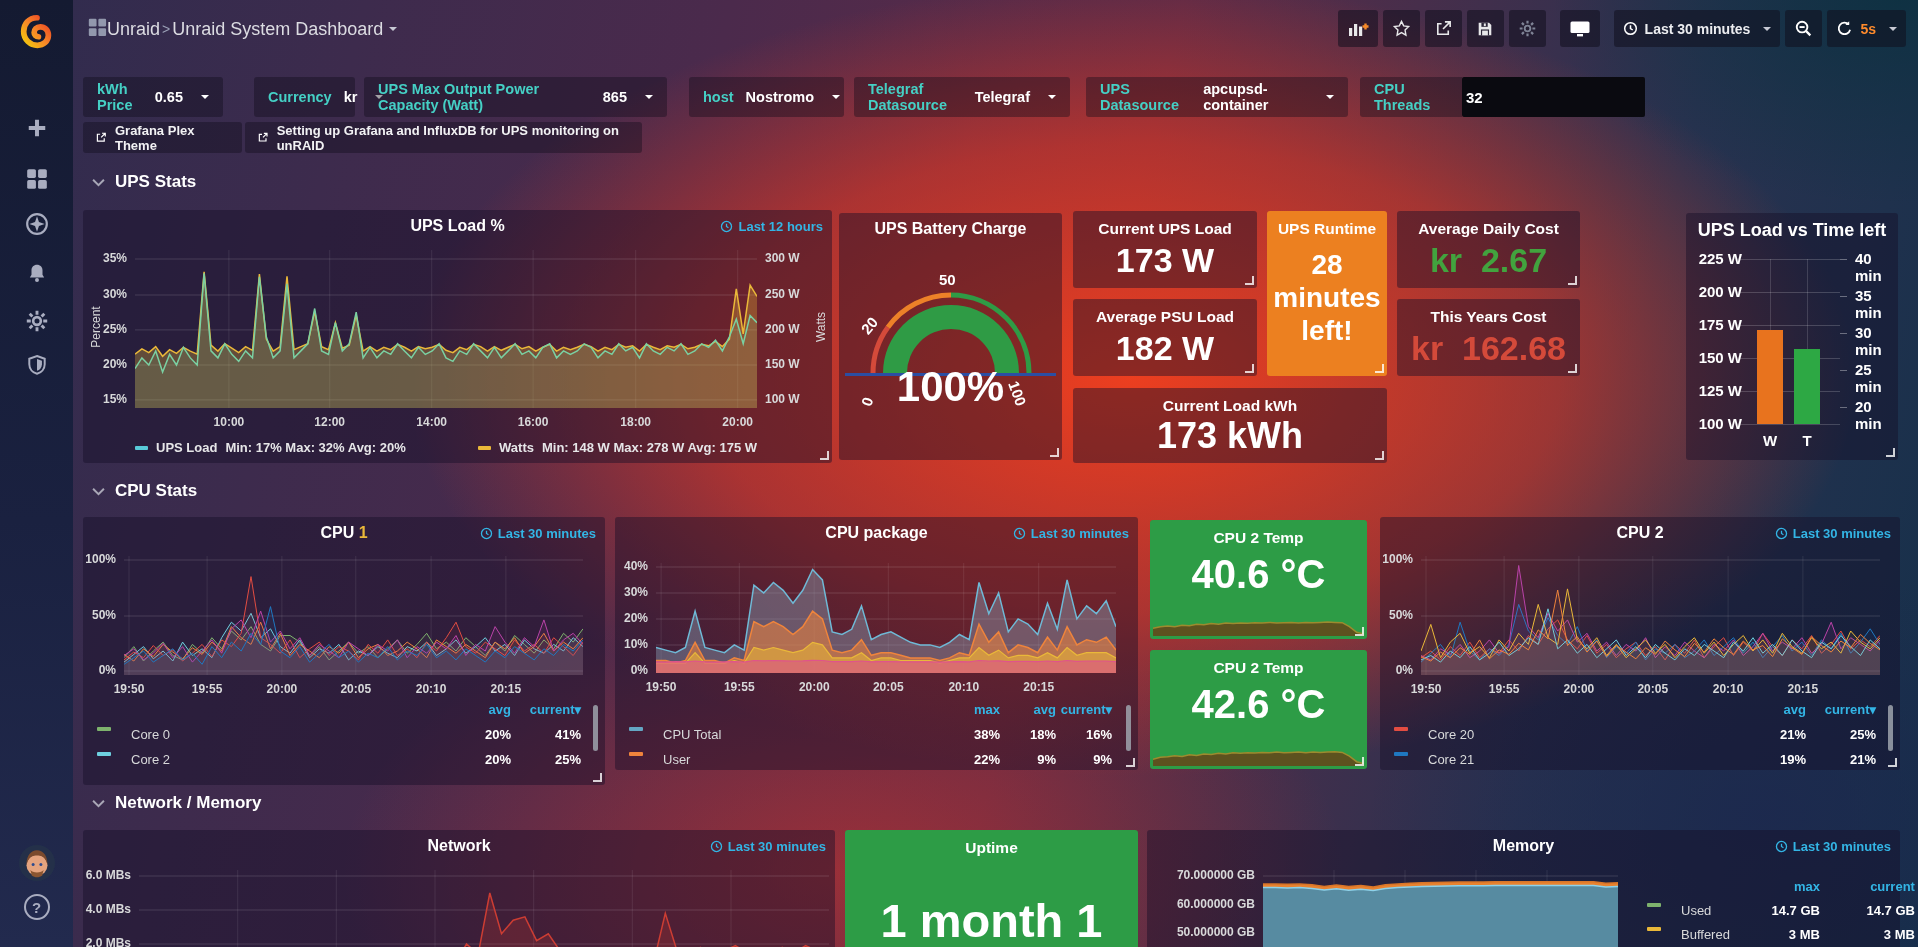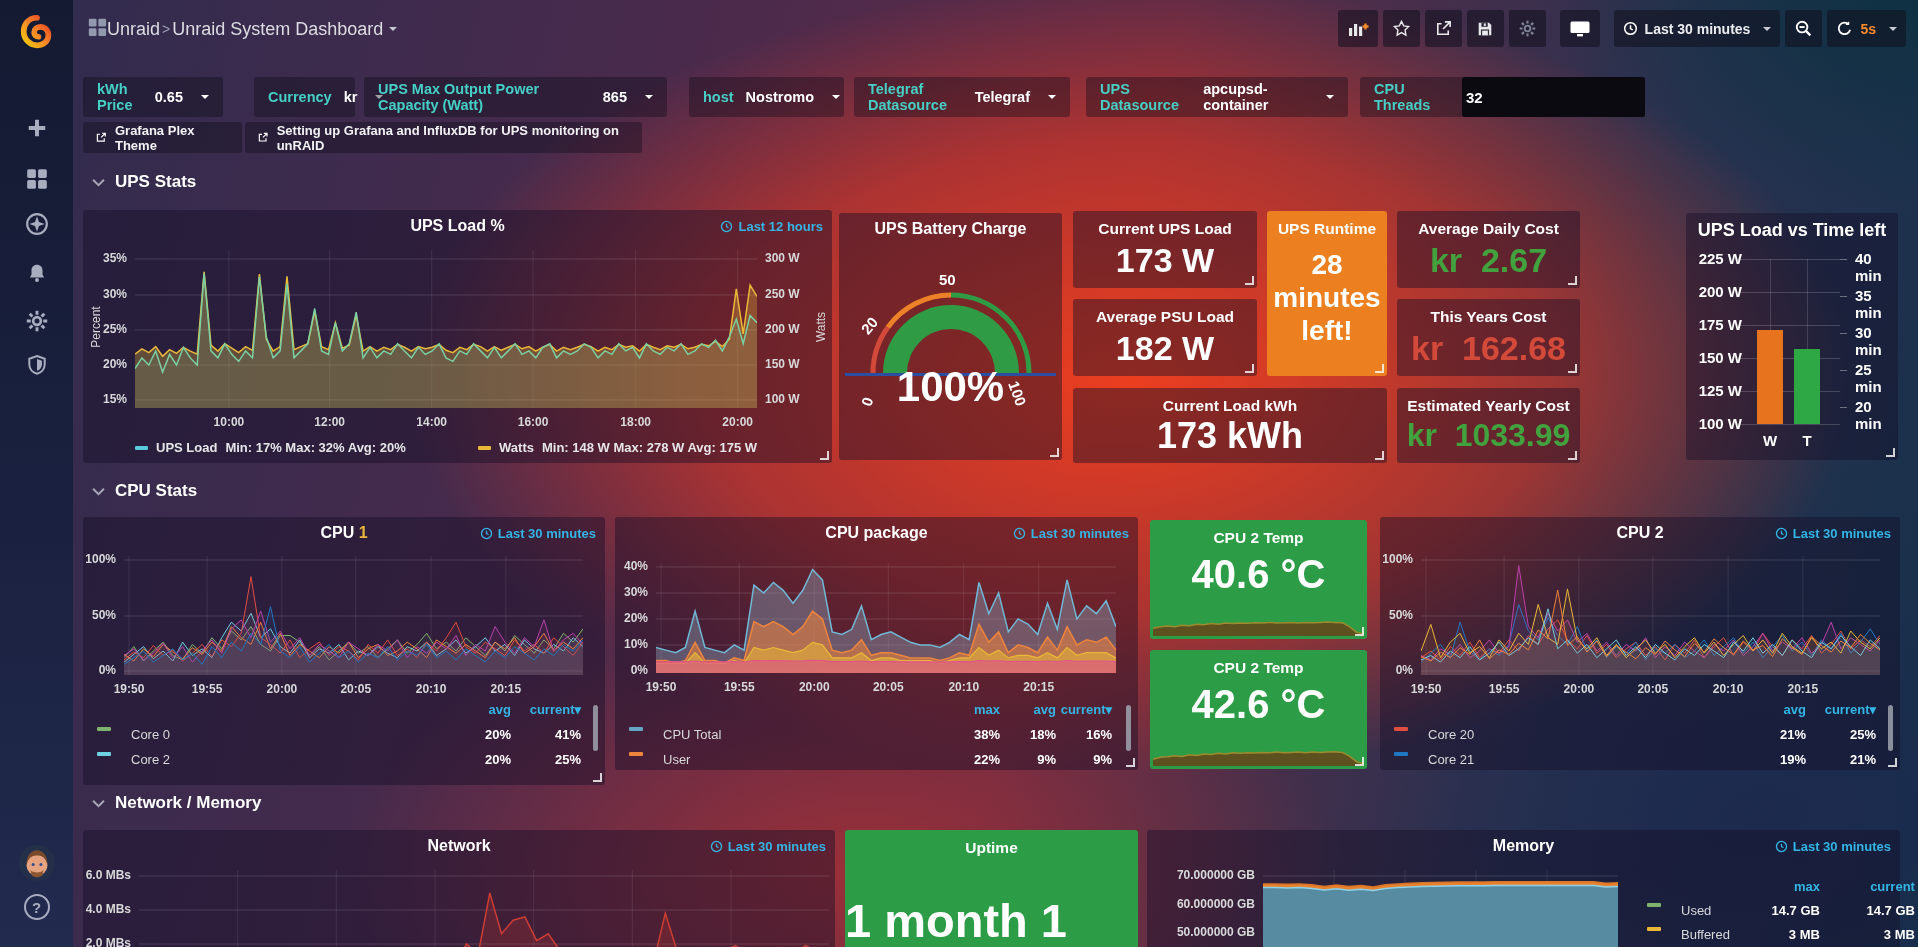--- a/index.html
+++ b/index.html
@@ -57,21 +57,21 @@
 .lg .lg-l{display:flex;align-items:flex-start;gap:20px;cursor:pointer}
 .lg .lg-l i{width:14px;height:4px;border-radius:1px;flex:0 0 auto}
 .lg .lg-l em{font-style:normal}
 .lg .lg-v{text-align:right;font-weight:bold;color:#fff}
 .lscroll{position:absolute;width:5px;border-radius:3px;background:#9ea3ad;opacity:.85}
 .ups-leg{position:absolute;bottom:8px;display:flex;align-items:center;gap:8px;color:#e6e6e8;font-size:13px;font-weight:bold}
 .ups-leg i{width:13px;height:4px;border-radius:1px}
 .gauge-val{position:absolute;text-align:center;color:#fff;font-weight:bold;font-size:42px}
 .gtick{position:absolute;color:#fff;font-size:15px;font-weight:bold}
 .blue-line{position:absolute;height:3px;background:#2b4ea3;z-index:1}
-.big-uptime{position:absolute;left:0;right:0;text-align:left;color:#fff;font-weight:bold;font-size:47px;line-height:1.05}
+.big-uptime{position:absolute;left:0;right:0;text-align:center;color:#fff;font-weight:bold;font-size:47px;line-height:1.05}
 .bglab{position:absolute;color:#fff;font-size:15px;font-weight:bold}
 </style>
 </head>
 <body>
 
 <div id="app">
 
  <div class="sidebar">
   <div class="side-it" style="top:8px;height:48px">
    <svg width="38" height="38" viewBox="0 0 40 40">
@@ -385,24 +385,20 @@
   <div class="stat-v grn" style="top:30px;font-size:34px">kr  2.67</div>
  </div>
  <div class="panel" style="left:1397px;top:299px;width:183px;height:77px">
   <div class="stat-t">This Years Cost</div>
   <div class="stat-v red" style="top:30px;font-size:34px">kr  162.68</div>
  </div>
  <div class="panel" style="left:1073px;top:388px;width:314px;height:75px">
   <div class="stat-t">Current Load kWh</div>
   <div class="stat-v" style="top:27px;font-size:36px">173 kWh</div>
  </div>
- <div class="panel" style="left:1397px;top:388px;width:183px;height:75px">
-  <div class="stat-t">Estimated Yearly Cost</div>
-  <div class="stat-v grn" style="top:29px;font-size:32px">kr  1033.99</div>
- </div>
 
  <div class="panel" style="left:1686px;top:213px;width:212px;height:247px">
   <div class="p-title" style="font-size:18px">UPS Load vs Time left</div>
   <div class="plot" style="left: 66px; top: 46px; width: 74px; height: 165px; position: absolute;">
         <div style="position: absolute; left: -12px; top: 0px; width: 100px; height: 165px;">
           <div style="position: absolute; left: 0px; right: 0px; top: 0px; height: 1px; background: rgba(255, 255, 255, 0.18);"></div>
           <div style="position: absolute; left: 0px; right: 0px; top: 33px; height: 1px; background: rgba(255, 255, 255, 0.18);"></div>
           <div style="position: absolute; left: 0px; right: 0px; top: 66px; height: 1px; background: rgba(255, 255, 255, 0.18);"></div>
           <div style="position: absolute; left: 0px; right: 0px; top: 99px; height: 1px; background: rgba(255, 255, 255, 0.18);"></div>
           <div style="position: absolute; left: 0px; right: 0px; top: 132px; height: 1px; background: rgba(255, 255, 255, 0.18);"></div>

